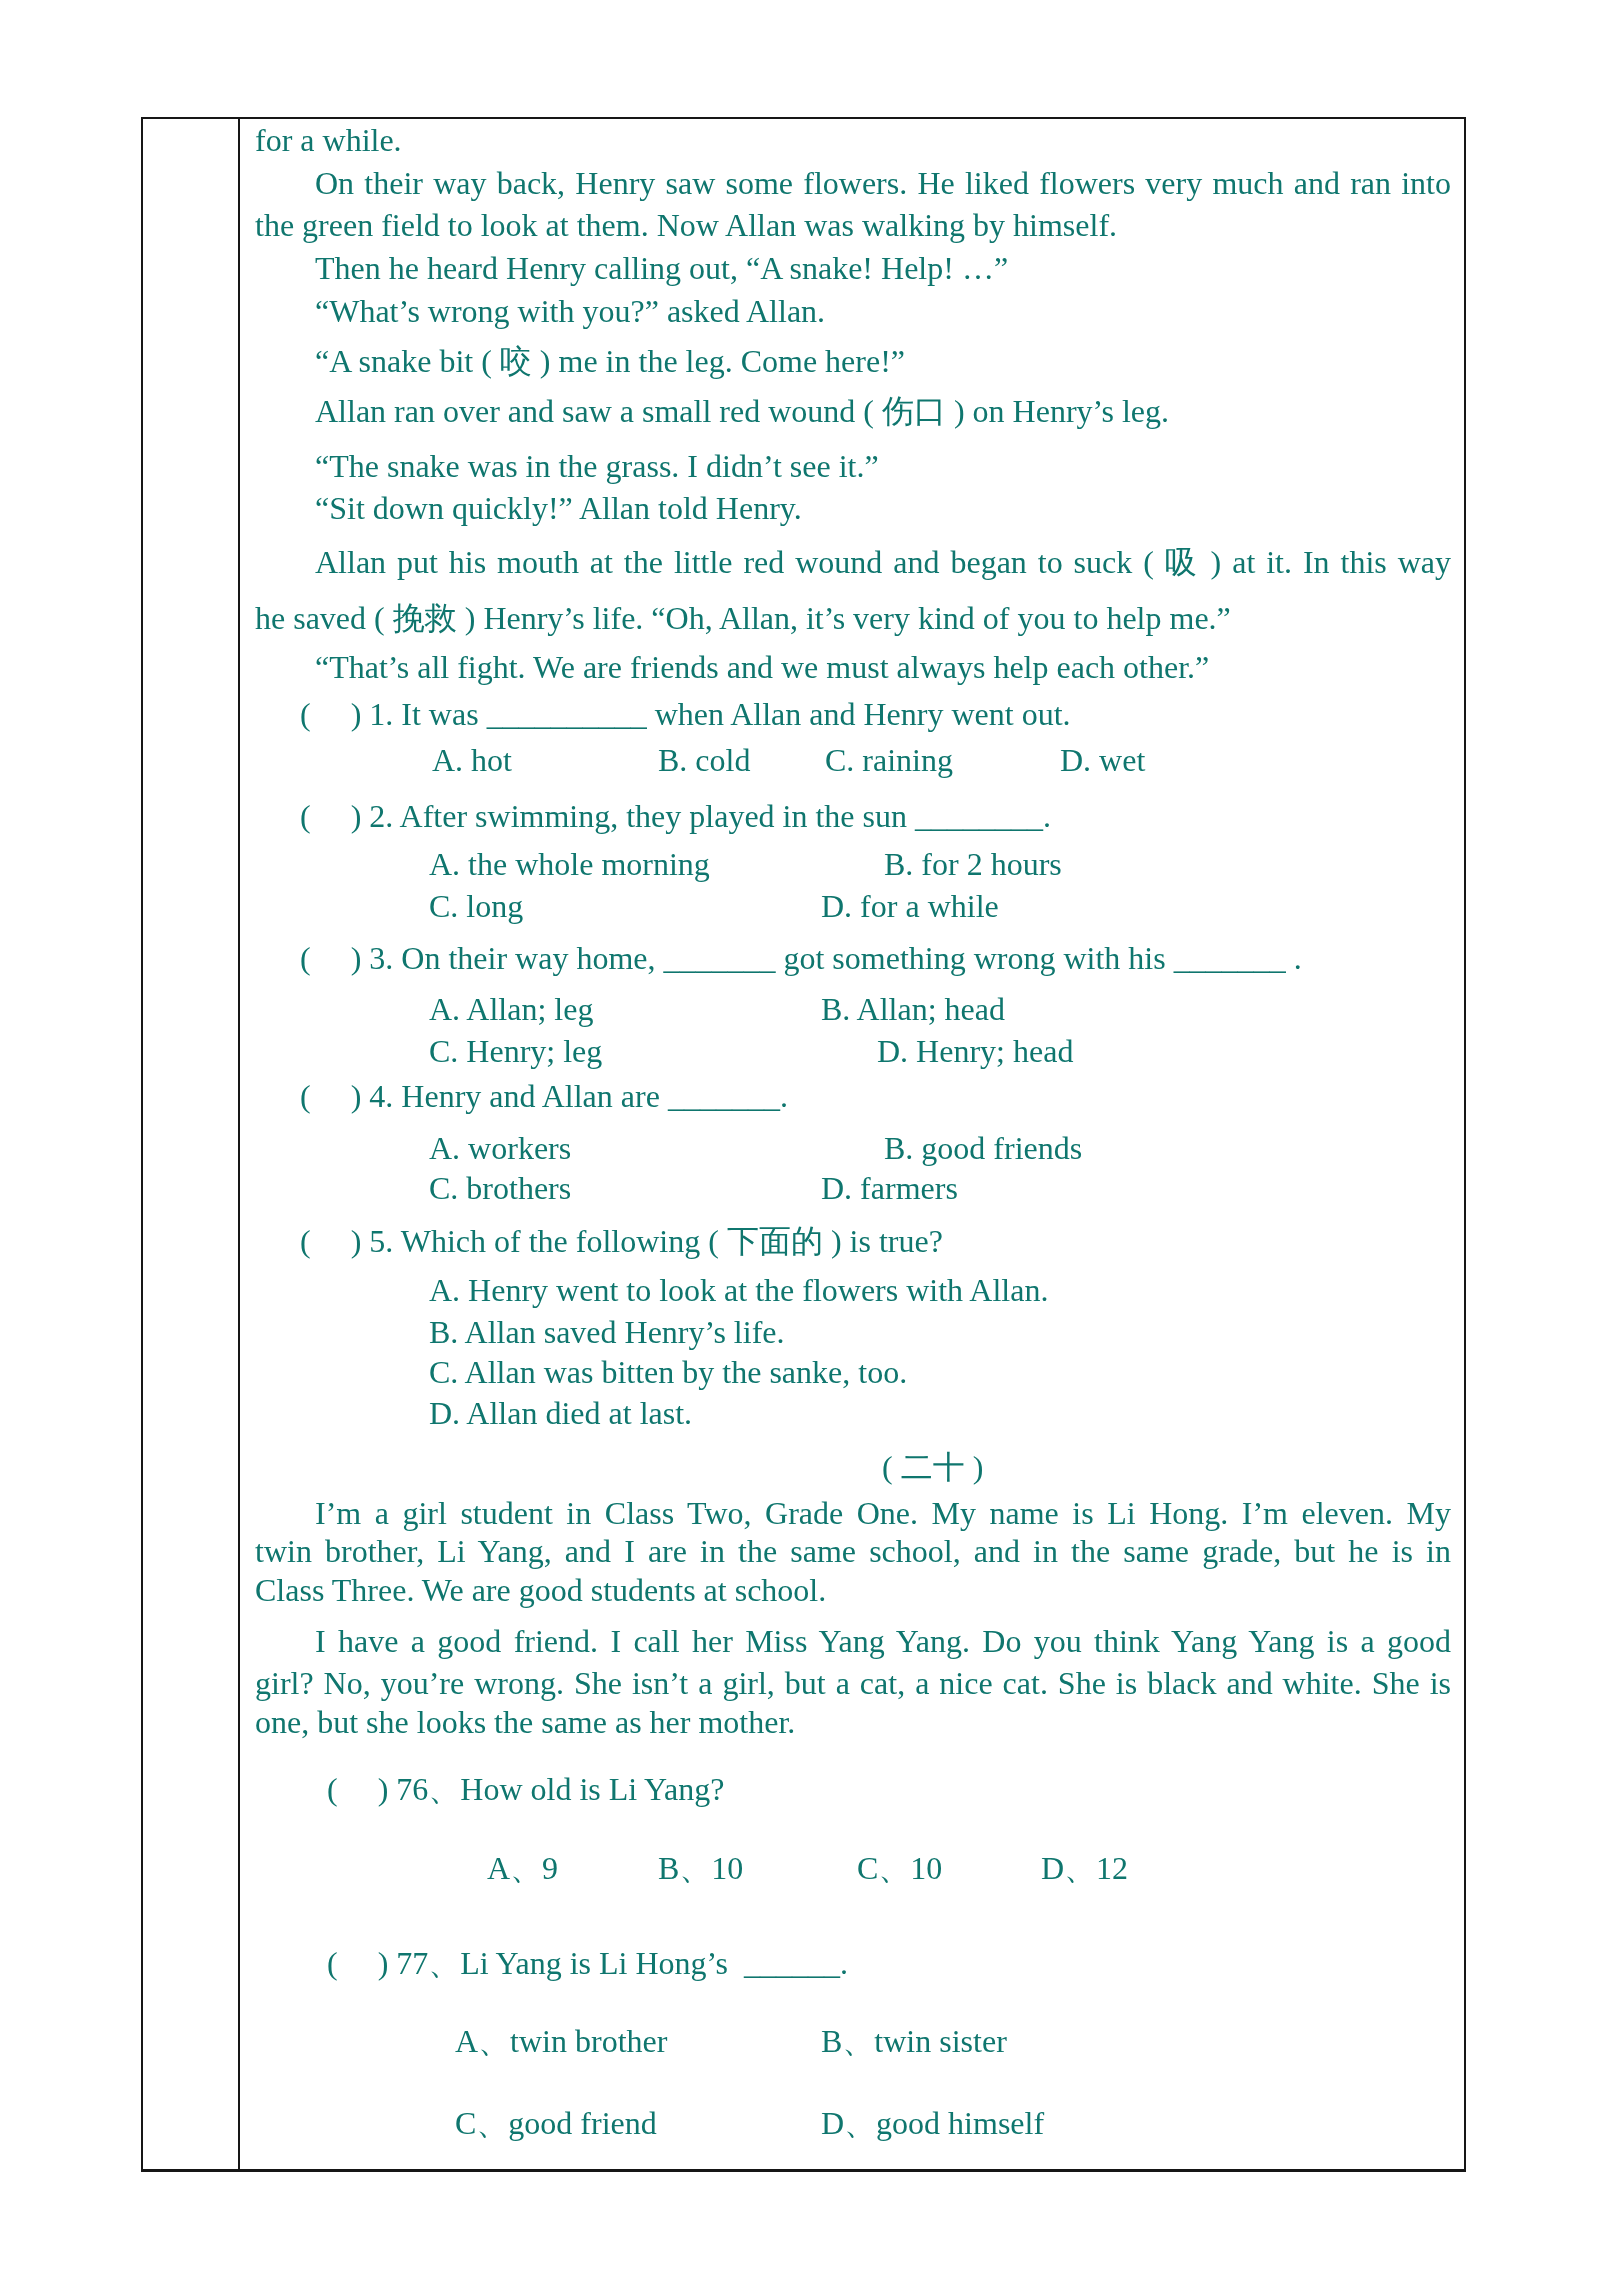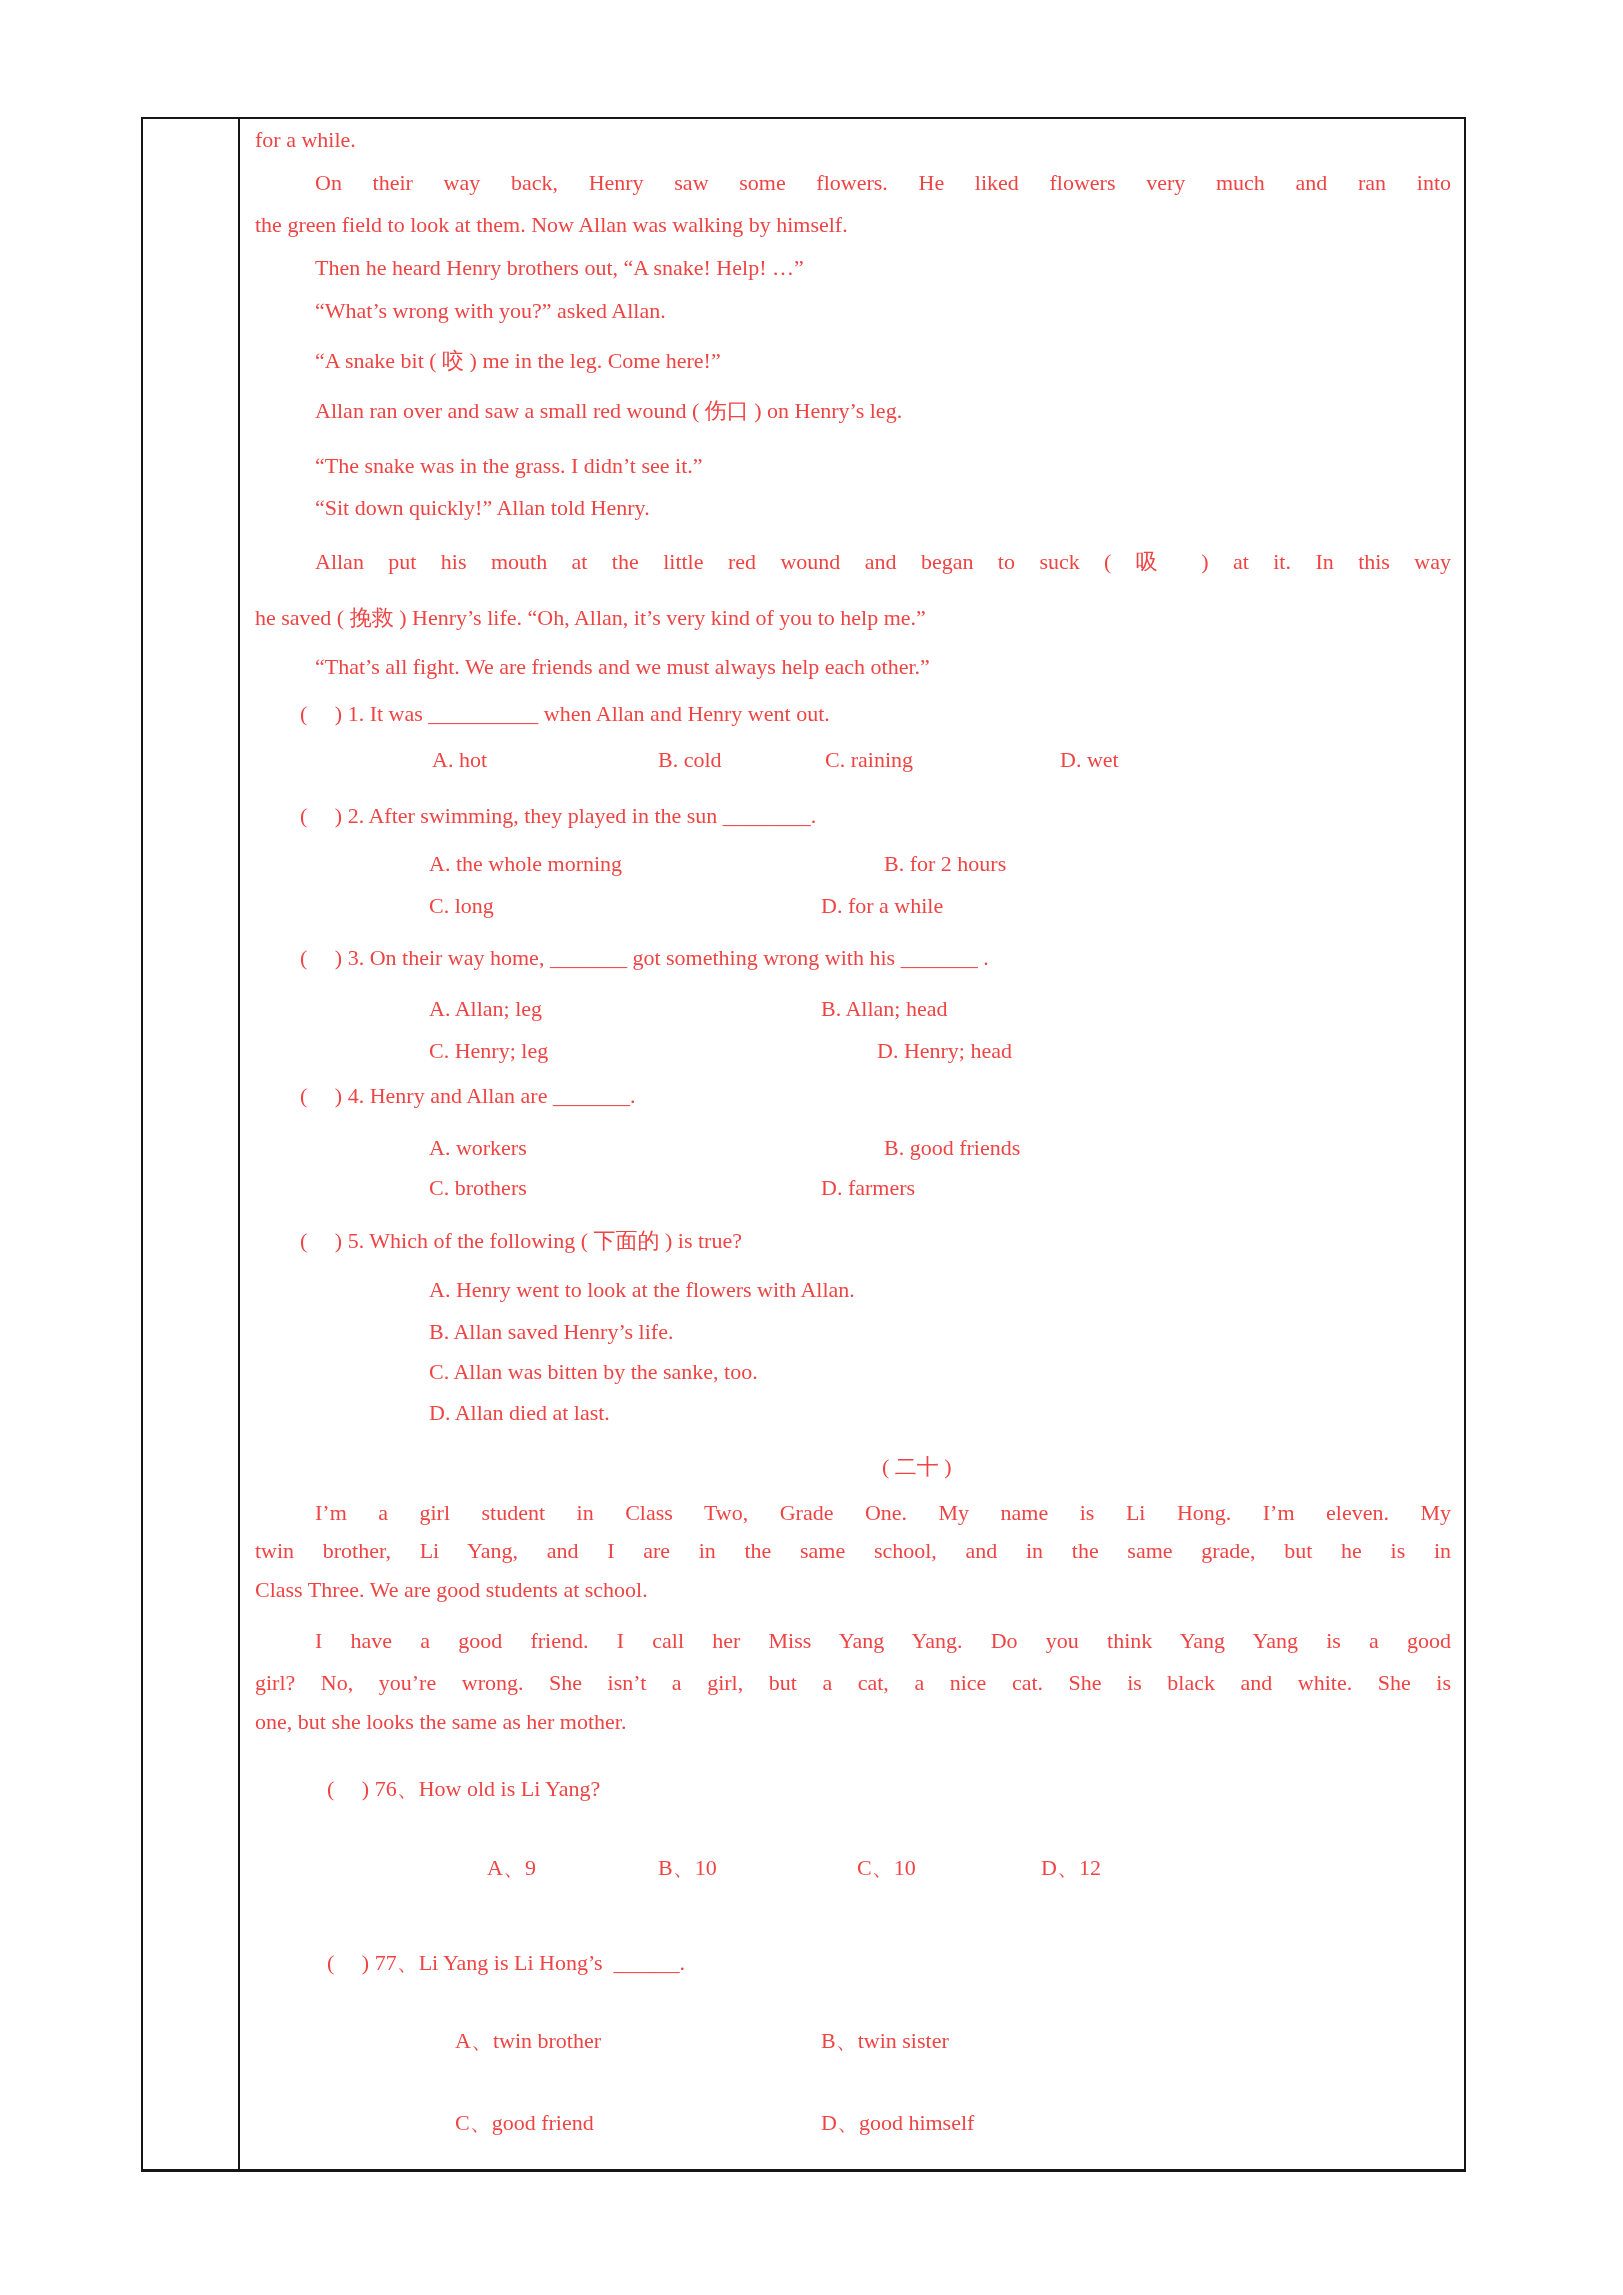--- a/index.html
+++ b/index.html
@@ -13,41 +13,41 @@
   .tbl{
     position:absolute;left:141px;top:117px;width:1325px;height:2055px;
     border:2px solid #161616;border-bottom-width:3.3px;box-sizing:border-box;
   }
   .vdiv{
     position:absolute;left:238px;top:117px;width:2px;height:2055px;
     background:#161616;
   }
   .t{
     position:absolute;
-    font-size:22px;line-height:32px;
-    color:#ef4444;
+    font-size:32px;line-height:32px;
+    color:#0f766e;
     white-space:pre;
   }
   .j{
     white-space:nowrap;
     text-align:justify;
     text-align-last:justify;
   }
 </style>
 </head>
 <body>
 
 <div class="tbl"></div>
 <div class="vdiv"></div>
 <div style="position:absolute;left:143px;top:118px;width:96px;height:2049px;"></div>
 
 <div class="t" style="left:255px;top:124px;">for a while.</div>
 <div class="t j" style="left:315px;top:167px;width:1136px;">On their way back, Henry saw some flowers. He liked flowers very much and ran into</div>
 <div class="t" style="left:255px;top:209px;">the green field to look at them. Now Allan was walking by himself.</div>
-<div class="t" style="left:315px;top:252px;">Then he heard Henry brothers out, “A snake! Help! …”</div>
+<div class="t" style="left:315px;top:252px;">Then he heard Henry calling out, “A snake! Help! …”</div>
 <div class="t" style="left:315px;top:295px;">“What’s wrong with you?” asked Allan.</div>
 <div class="t" style="left:315px;top:345px;">“A snake bit ( 咬 ) me in the leg. Come here!”</div>
 <div class="t" style="left:315px;top:395px;">Allan ran over and saw a small red wound ( 伤口 ) on Henry’s leg.</div>
 <div class="t" style="left:315px;top:450px;">“The snake was in the grass. I didn’t see it.”</div>
 <div class="t" style="left:315px;top:492px;">“Sit down quickly!” Allan told Henry.</div>
 <div class="t j" style="left:315px;top:546px;width:1136px;">Allan put his mouth at the little red wound and began to suck ( 吸 ) at it. In this way</div>
 <div class="t" style="left:255px;top:602px;">he saved ( 挽救 ) Henry’s life. “Oh, Allan, it’s very kind of you to help me.”</div>
 <div class="t" style="left:315px;top:651px;">“That’s all fight. We are friends and we must always help each other.”</div>
 
 <div class="t" style="left:300px;top:698px;">(     ) 1. It was __________ when Allan and Henry went out.</div>

